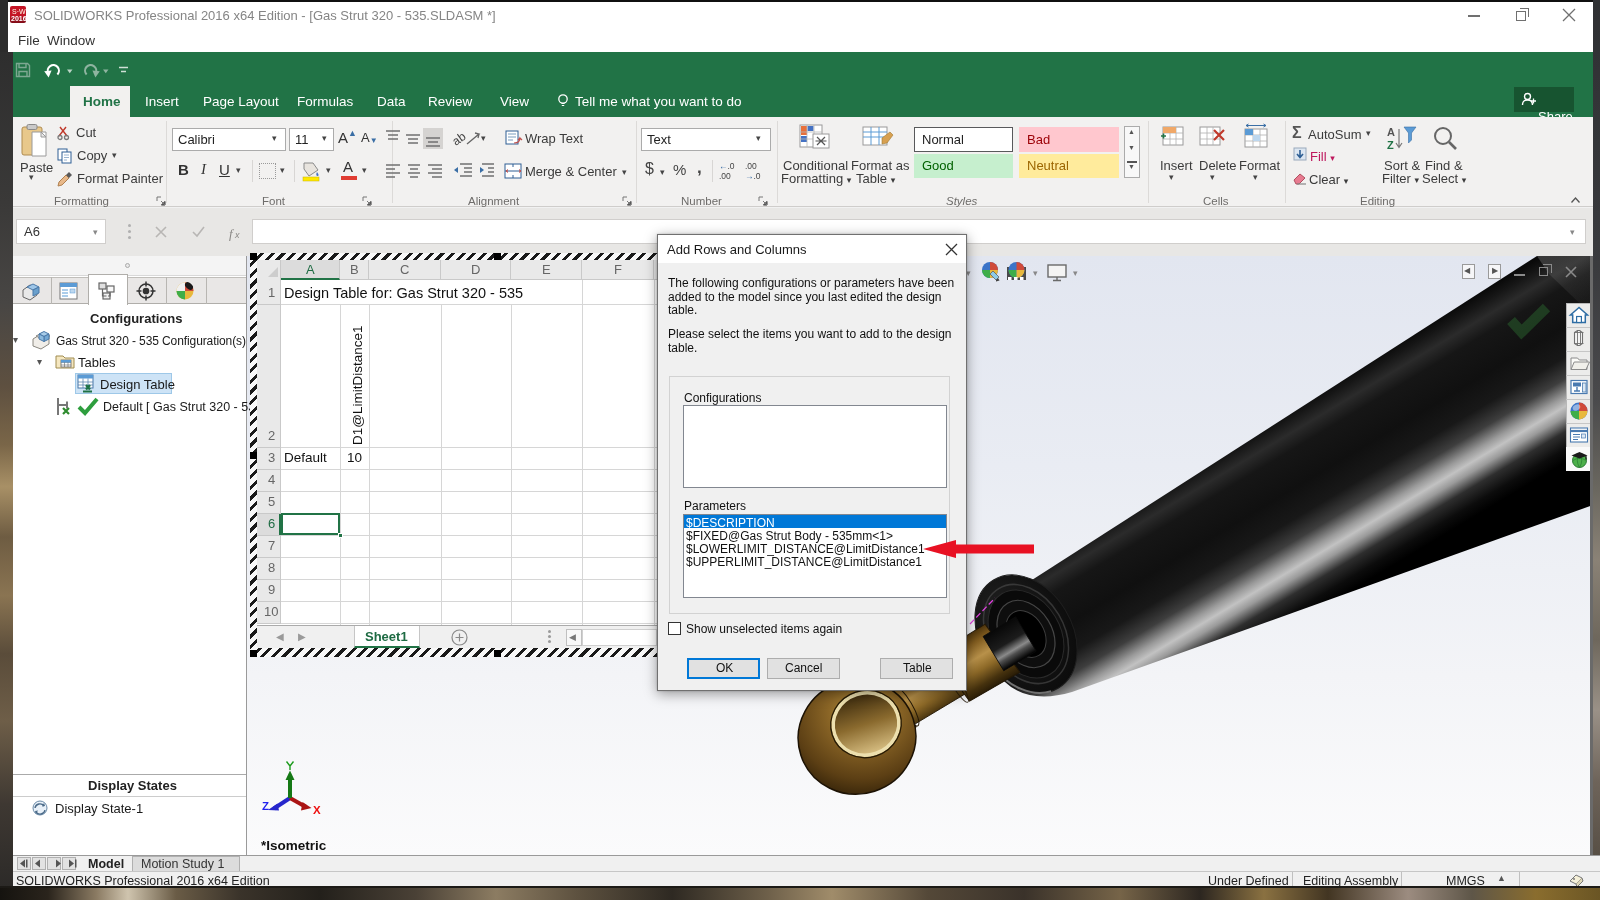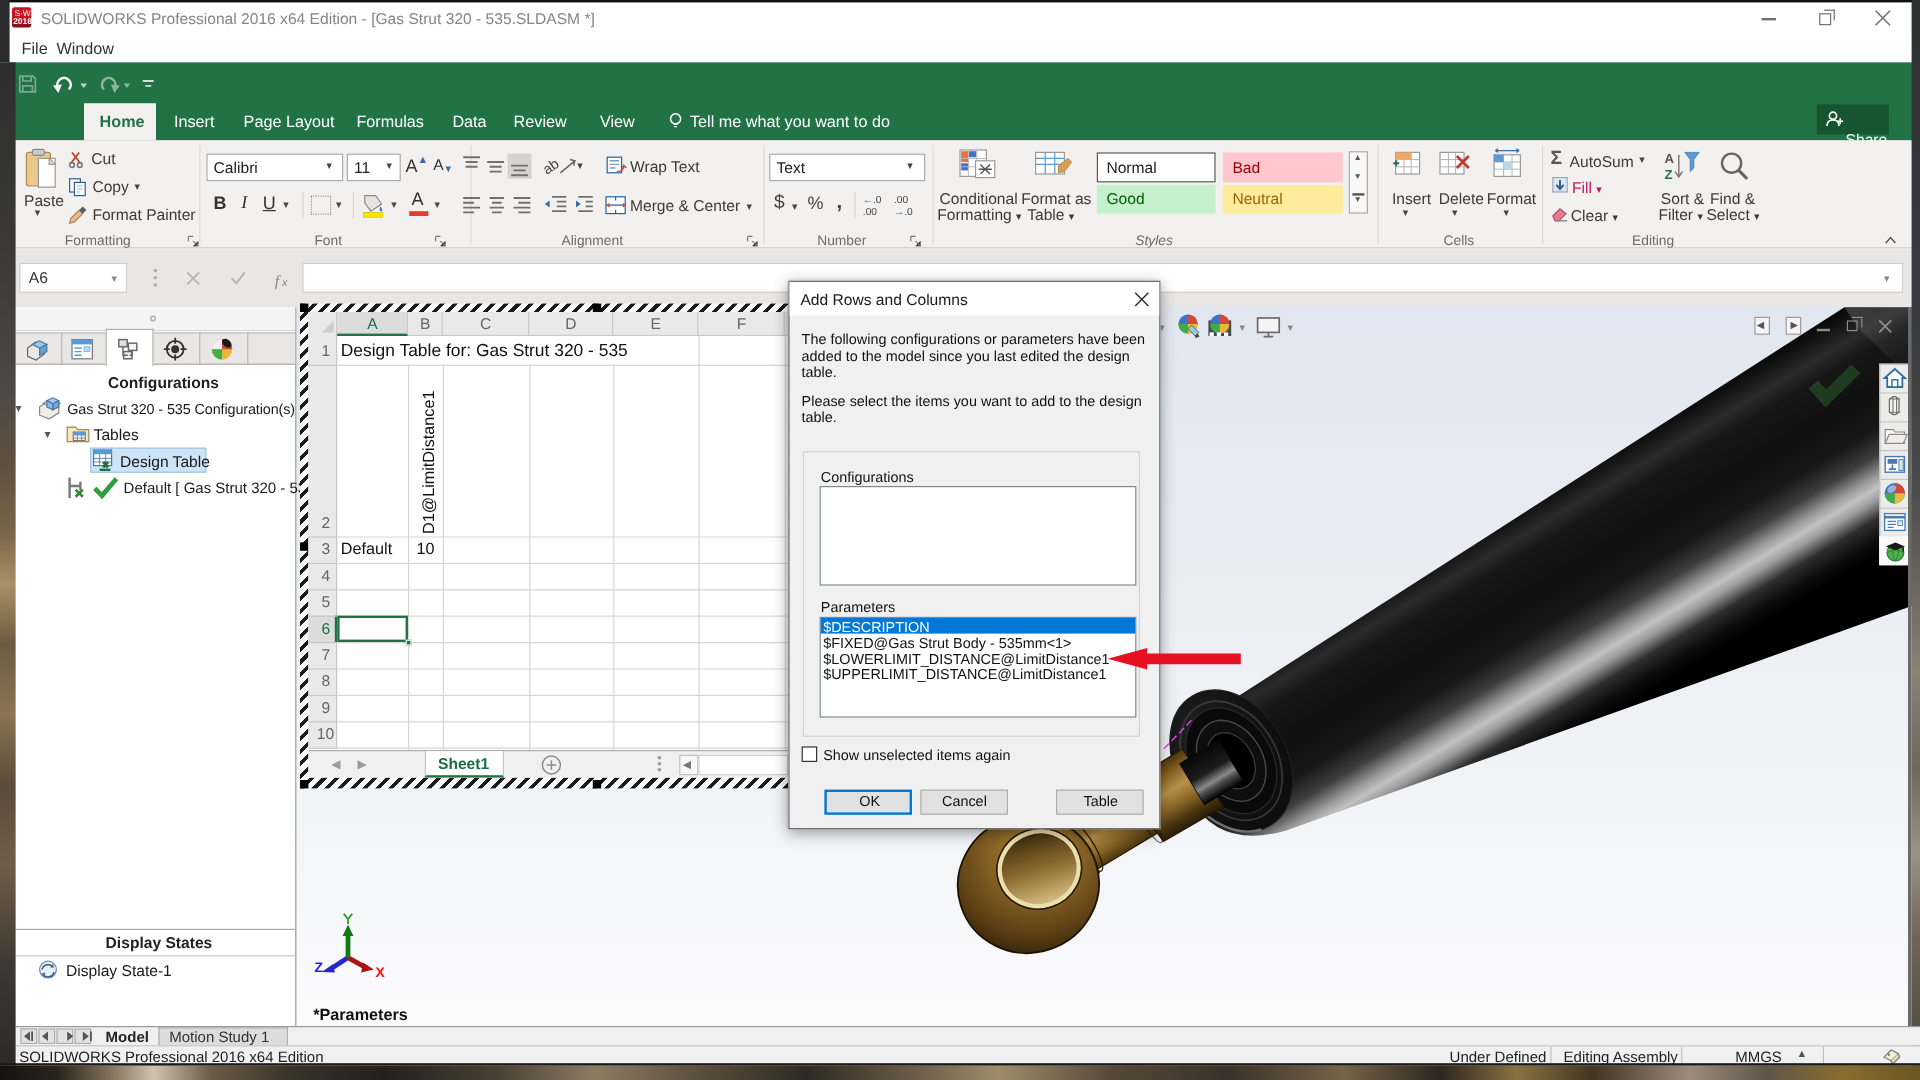--- a/index.html
+++ b/index.html
@@ -475,21 +475,21 @@
  <path d="M32 40 L16 50.5" stroke="#2626cc" stroke-width="4"></path>
  <path d="M19.5 45.5 l-9.5 6.5 11 .5 z" fill="#2626cc"></path>
  <path d="M32 40 L48 49" stroke="#aa1414" stroke-width="4"></path>
  <path d="M44.5 44 l9 6 -10.5 2.5 z" fill="#aa1414"></path>
  <path d="M32 40 L32 21" stroke="#157815" stroke-width="4"></path>
  <path d="M27.5 22 h9 L32 12.5 z" fill="#157815"></path>
  <path d="M32 12 v-5 m-3.5 -3.5 l3.5 4.5 3.5 -4.5" stroke="#1a9a1a" stroke-width="1.4" fill="none"></path>
  <text x="4" y="52" font-size="11.5" fill="#2222ee" font-weight="bold">Z</text>
  <text x="55" y="56" font-size="11.5" fill="#ee1111" font-weight="bold">X</text>
 </svg>
-<div class="t" style="left:261px;top:838px;font-size:13.5px;font-weight:bold;color:#111;">*Parameters</div>
+<div class="t" style="left:261px;top:838px;font-size:13.5px;font-weight:bold;color:#111;">*Isometric</div>
 
 <div class="a" style="left:13px;top:256px;width:234px;height:599px;background:#fff;border-right:1px solid #9a9a9a;"></div>
 <div class="a" style="left:13px;top:256px;width:233px;height:20px;background:#f4f4f4;border-bottom:1px solid #d8d8d8;"></div>
 <div class="a" style="left:125px;top:263px;width:5px;height:5px;border:1px solid #aaa;border-radius:50%;background:#e8e8e8;"></div>
 <div class="a" style="left:13px;top:277px;width:233px;height:27px;background:#e9e7e6;border-top:1px solid #c0beba;border-bottom:1px solid #b0aeaa;"></div>
 <div class="a" style="left:13px;top:277px;width:39px;height:27px;border-right:1px solid #b8b6b2;"></div>
 <div class="a" style="left:52px;top:277px;width:39px;height:27px;border-right:1px solid #b8b6b2;"></div>
 <div class="a" style="left:88px;top:274px;width:40px;height:31px;background:#fff;border:1px solid #b0aeaa;border-bottom:none;"></div>
 <div class="a" style="left:128px;top:277px;width:39px;height:27px;border-right:1px solid #b8b6b2;"></div>
 <div class="a" style="left:167px;top:277px;width:40px;height:27px;border-right:1px solid #b8b6b2;"></div>

